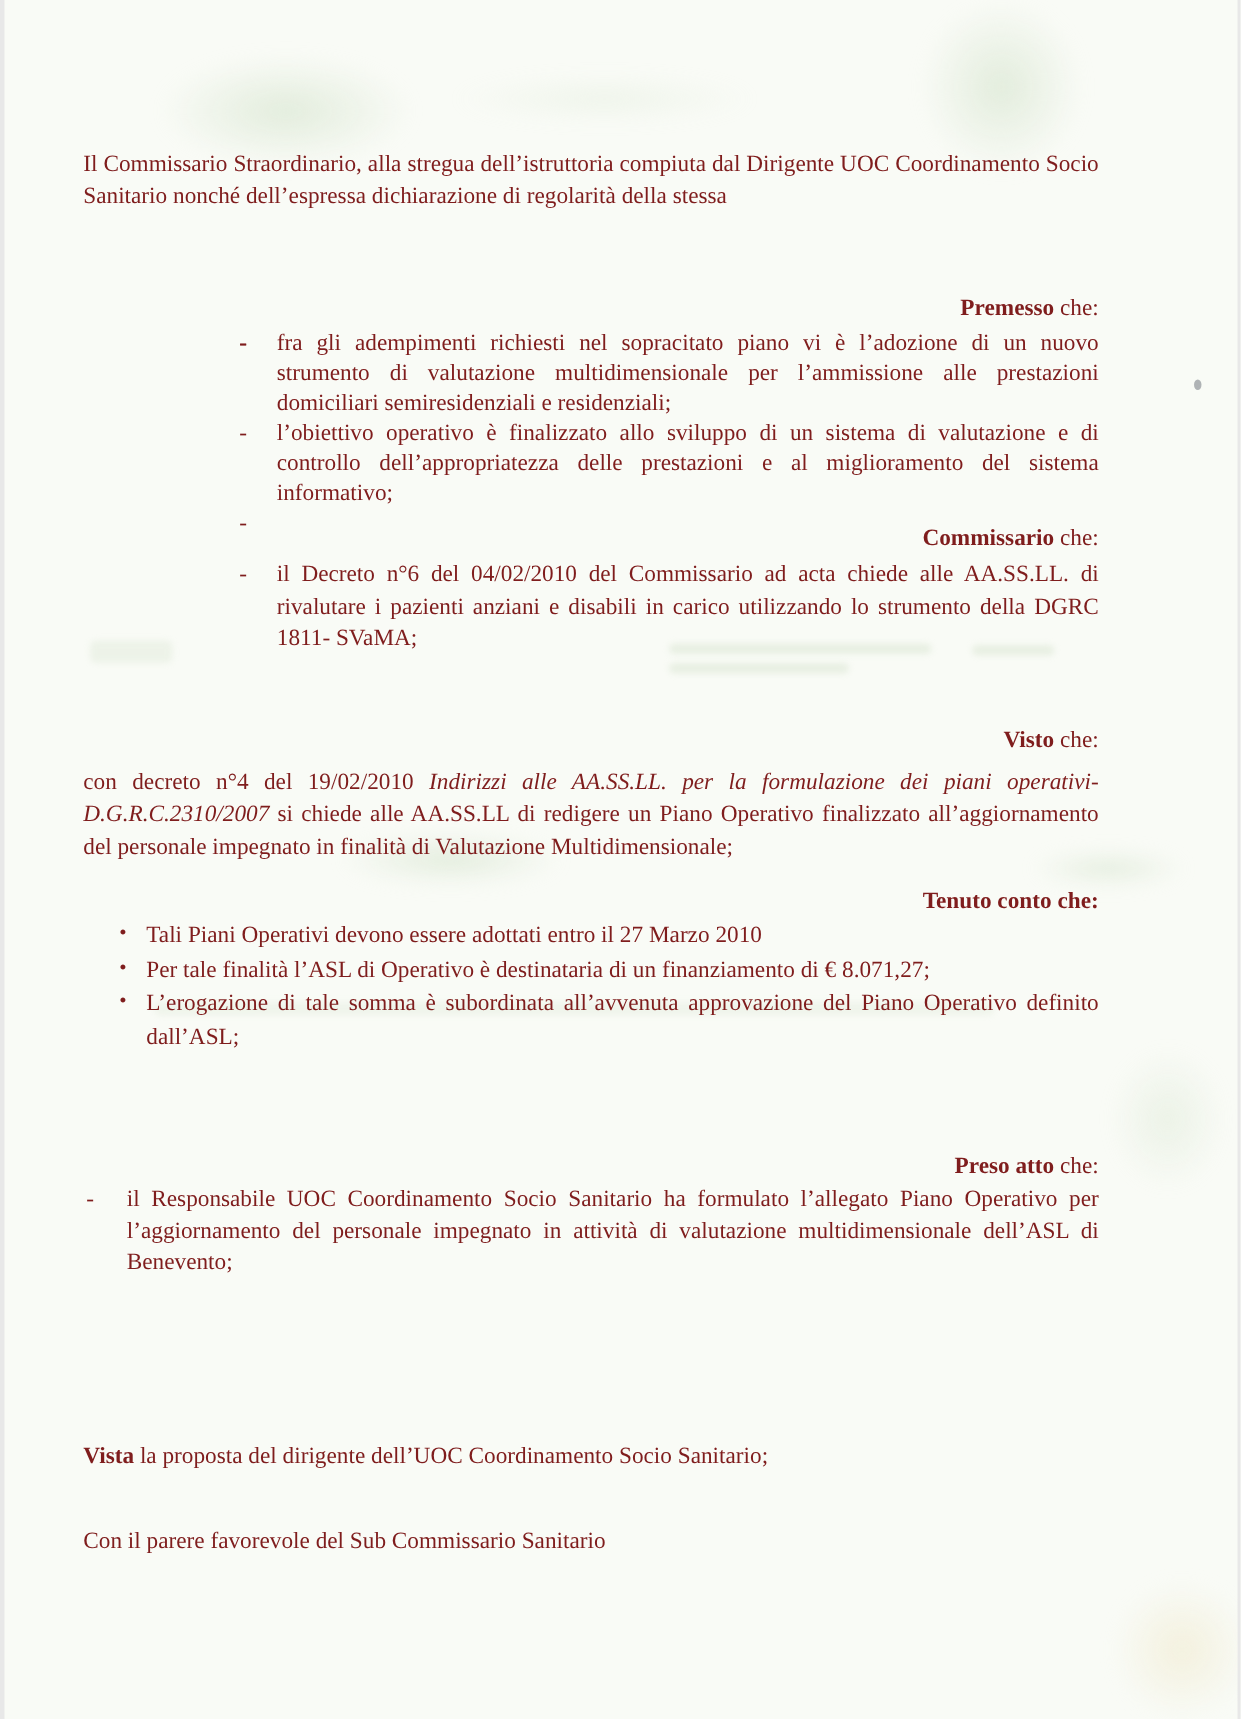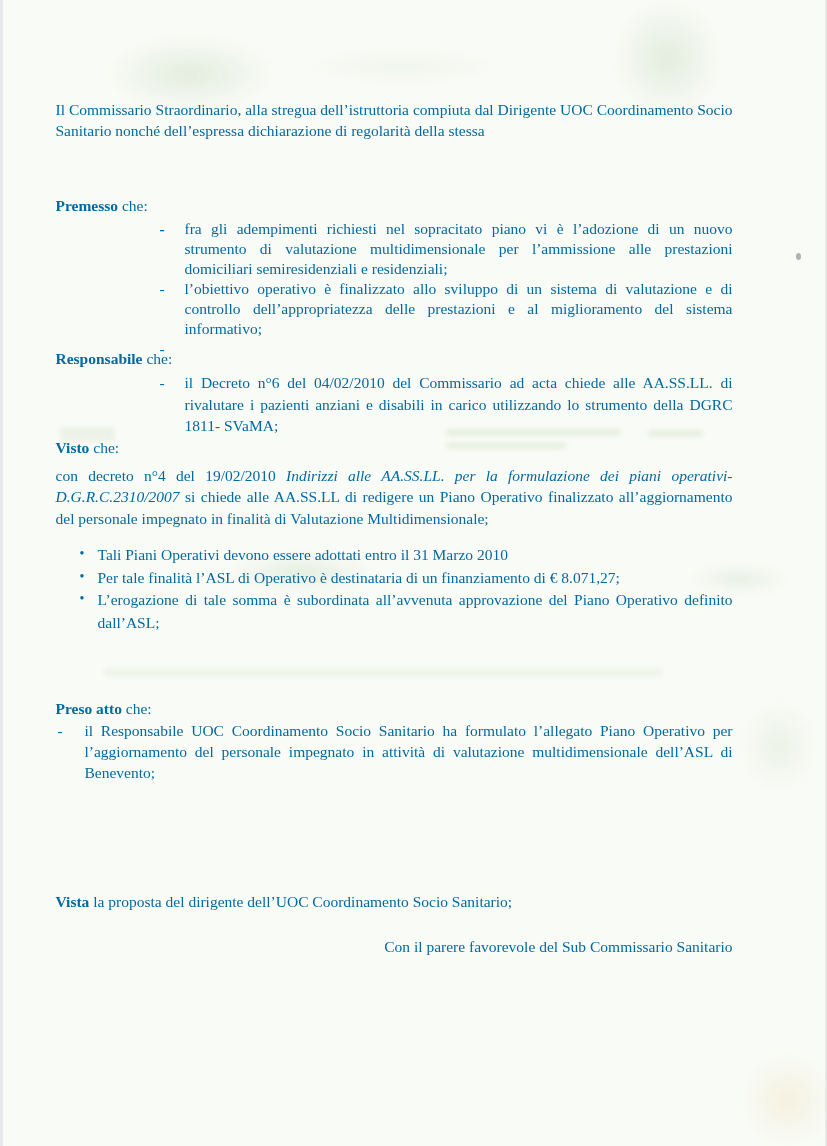--- a/index.html
+++ b/index.html
@@ -3,60 +3,60 @@
 <meta charset="utf-8">
 <style>
   html,body { margin:0; padding:0; }
   body { background:#e8e8e8; }
   .page {
     position:relative;
     width:822px; height:1146px;
     margin:0 auto;
     background:#f9fbf6;
     font-family:"Liberation Serif","DejaVu Serif",serif;
-    color:#0369a1;
+    color:#7f1d1d;
     overflow:hidden;
   }
   .content {
     position:absolute;
     left:53px; top:99px;
     width:677px;
     font-size:15.5px;
     line-height:21px;
     text-align:justify;
   }
   .b { font-weight:bold; }
   .it { font-style:italic; }
 
-  .heading { text-align:left; }
+  .heading { text-align:right; }
 
   
   .dlist { margin-top:3px; line-height:20px; }
   .ditem { position:relative; padding-left:129px; }
   .ditem .marker { position:absolute; left:104px; top:0; }
 
   
   .preso-item { position:relative; padding-left:29px; line-height:21px; }
   .preso-item .marker { position:absolute; left:2px; top:0; }
 
   
   .blist { margin-top:2px; line-height:22.5px; }
   .bitem { position:relative; padding-left:42px; }
   .bitem .marker { position:absolute; left:24px; top:-1px; font-size:14px; }
 
   .sec-premesso    { margin-top:54px; }
   .sec-considerato { margin-top:9px; }
   .sec-considerato .dlist { line-height:21.5px; }
-  .sec-visto       { }
+  .sec-visto       { margin-top:46px; }
   .visto-para      { margin-top:7px; line-height:21.5px; }
   .sec-tenuto      { margin-top:15px; }
   .sec-preso       { margin-top:64px; }
   .sec-preso .preso-item { margin-top:1px; }
   .vista-line      { margin-top:108px; text-align:left; }
-  .closing-line    { margin-top:24px; text-align:right; }
+  .closing-line    { margin-top:36px; text-align:left; }
 
   
   .ghost { position:absolute; pointer-events:none; border-radius:50%;
            filter:blur(6px); }
   .g-blob { background:radial-gradient(ellipse at center, #e2ecdc 0%, rgba(249,251,246,0) 72%); }
   .g-warm { background:radial-gradient(ellipse at center, #f3f0dd 0%, rgba(249,251,246,0) 72%); }
   .ghost-line { position:absolute; pointer-events:none; height:7px;
                 border-radius:4px; background:#d7e4cf; opacity:.5; filter:blur(2px); }
   .speck { position:absolute; pointer-events:none; width:5px; height:7px;
            background:#878c92; border-radius:50%; opacity:.65; }
@@ -101,44 +101,45 @@
           <span>l’obiettivo operativo è finalizzato allo sviluppo di un sistema di valutazione e di controllo dell’appropriatezza delle prestazioni e al miglioramento del sistema informativo;</span>
         </div>
         <div class="ditem">
           <span class="marker">-</span>
         </div>
       </div>
     </div>
 
     <div class="sec-considerato">
       <div class="heading">
-        <span class="b">Responsabile</span><span> che:</span>
+        <span class="b">Commissario</span><span> che:</span>
       </div>
       <div class="dlist">
         <div class="ditem">
           <span class="marker">-</span>
           <span>il Decreto n°6 del 04/02/2010 del Commissario ad acta chiede alle AA.SS.LL. di rivalutare i pazienti anziani e disabili in carico utilizzando lo strumento della DGRC 1811- SVaMA;</span>
         </div>
       </div>
     </div>
 
     <div class="sec-visto">
       <div class="heading">
         <span class="b">Visto</span><span> che:</span>
       </div>
       <p class="visto-para" style="margin-bottom:0;">
         <span>con decreto n°4 del 19/02/2010 </span><span class="it">Indirizzi alle AA.SS.LL. per la formulazione dei piani operativi-D.G.R.C.2310/2007</span><span> si chiede alle AA.SS.LL di redigere un Piano Operativo finalizzato all’aggiornamento del personale impegnato in finalità di Valutazione Multidimensionale;</span>
       </p>
     </div>
 
     <div class="sec-tenuto">
+      <div class="heading b">Tenuto conto che:</div>
       <div class="blist">
         <div class="bitem">
           <span class="marker">•</span>
-          <span>Tali Piani Operativi devono essere adottati entro il 31 Marzo 2010</span>
+          <span>Tali Piani Operativi devono essere adottati entro il 27 Marzo 2010</span>
         </div>
         <div class="bitem">
           <span class="marker">•</span>
           <span>Per tale finalità l’ASL di Operativo è destinataria di un finanziamento di € 8.071,27;</span>
         </div>
         <div class="bitem">
           <span class="marker">•</span>
           <span>L’erogazione di tale somma è subordinata all’avvenuta approvazione del Piano Operativo definito dall’ASL;</span>
         </div>
       </div>

